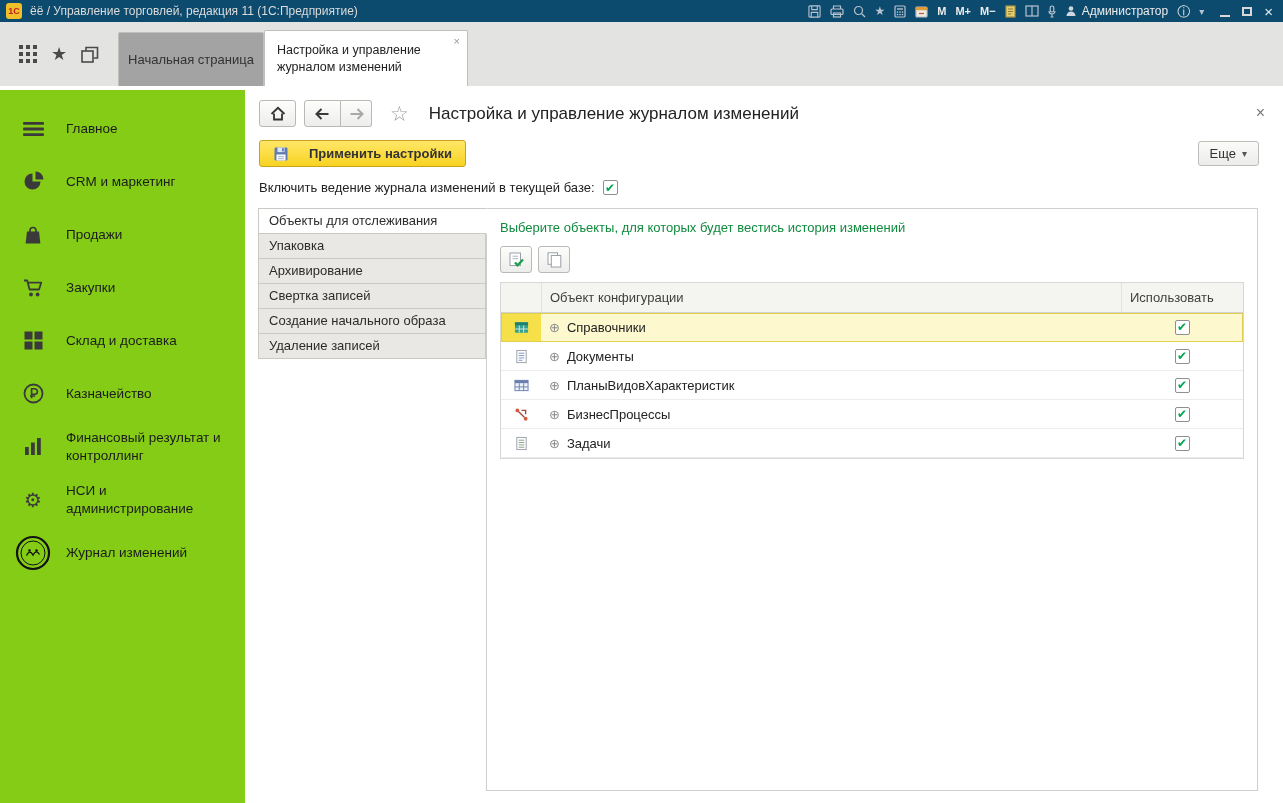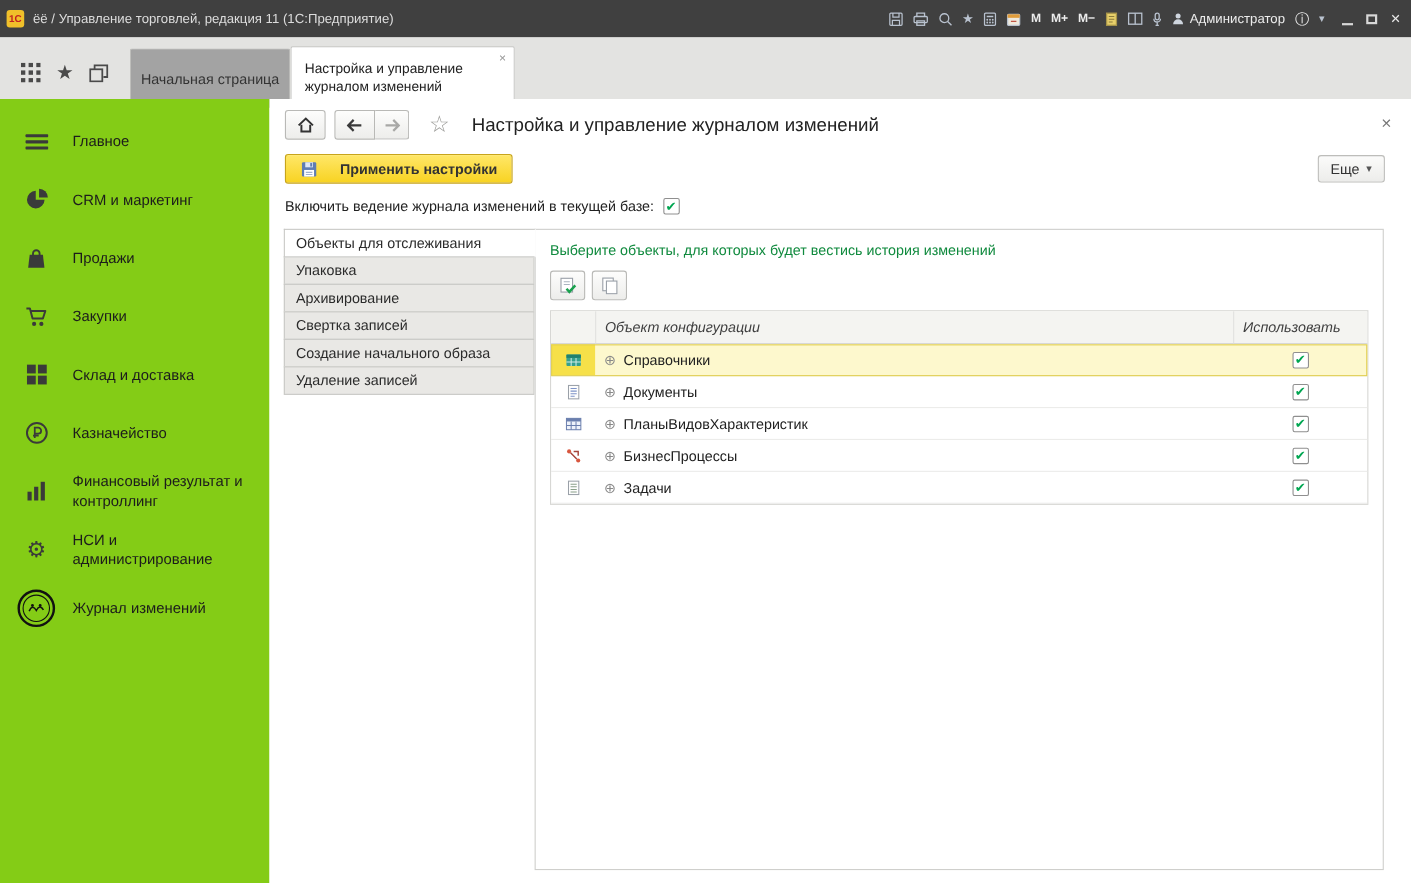--- a/index.html
+++ b/index.html
@@ -3,21 +3,21 @@
 <meta charset="utf-8">
 <style>
   * { box-sizing: border-box; margin: 0; padding: 0; }
   html,body { width:1283px; height:803px; }
   body {
     font-family: "Liberation Sans", "DejaVu Sans", sans-serif;
     font-size: 13px; color:#222; background:#fff; position:relative; overflow:hidden;
   }
 
   
-  .titlebar { height:34px; background:#404040; display:flex; align-items:center; gap:6px; padding:0 6px; color:#e4e4e4; font-size:12px; }
+  .titlebar { height:22px; background:#0c4a6e; display:flex; align-items:center; gap:6px; padding:0 6px; color:#e4e4e4; font-size:12px; }
   .app-logo { width:16px; height:16px; border-radius:3px; background:#f0c02a; color:#c22020; font-weight:bold; font-size:9px; display:flex; align-items:center; justify-content:center; flex-shrink:0; }
   .tb-title { margin-left:2px; color:#dcdcdc; white-space:nowrap; }
   .tb-spacer { flex:1; }
   .tb-icons { display:flex; align-items:center; gap:9px; }
   .t-ic { display:flex; align-items:center; }
   .t-ic svg { stroke:#b9c2cf; fill:none; stroke-width:1.2; }
   .t-star-glyph { color:#b9c2cf; font-size:12px; line-height:1; }
   .tb-mem { color:#ececec; font-size:11px; font-weight:bold; }
   .tb-user { display:flex; align-items:center; gap:5px; color:#ececec; }
   .tb-info { color:#ececec; font-size:13px; line-height:1; }
@@ -74,21 +74,21 @@
   .vtab { height:26px; line-height:24px; padding-left:10px; border:1px solid #c9c9c6; background:#e9e8e5; margin-top:-1px; color:#2b2b2b; cursor:pointer; white-space:nowrap; overflow:hidden; }
   .vtab:first-child { margin-top:0; }
   .vtab.active { background:#fff; border-right:1px solid #fff; margin-right:-1px; position:relative; z-index:2; }
 
   .panel { flex:1; border:1px solid #cfcfcc; background:#fff; padding:9px 13px; position:relative; z-index:1; }
   .panel-heading { color:#108a3e; font-weight:normal; margin:2px 0 11px; }
   .panel-toolbar { display:flex; gap:6px; margin-bottom:9px; }
   .tool-btn { width:32px; height:27px; }
 
   .obj-table { border:1px solid #d7d7d4; margin-top:2px; }
-  .t-head { display:grid; grid-template-columns:40px 1fr 122px; background:#f4f4f1; border-bottom:1px solid #d2d2cf; height:30px; align-items:center; color:#3f3f3f;font-style:italic; }
+  .t-head { display:grid; grid-template-columns:40px 1fr 122px; background:#f4f4f1; border-bottom:1px solid #d2d2cf; height:30px; align-items:center; color:#3f3f3f; }
   .t-head .th { padding-left:8px; height:100%; display:flex; align-items:center; }
   .t-head .th + .th { border-left:1px solid #e2e2df; }
   .t-row { display:grid; grid-template-columns:40px 1fr 122px; height:29px; align-items:stretch; border-bottom:1px solid #ececea; cursor:pointer; }
   .t-row.selected { background:#fdf8cd; outline:1px solid #e2cf51; outline-offset:-1px; }
   .t-row.selected .cell-icon { background:#f6e049; }
   .cell-icon { display:flex; align-items:center; justify-content:center; }
   .cell-name { display:flex; align-items:center; gap:7px; padding-left:8px; color:#222; }
   .expand { color:#8a8a8a; font-size:13px; line-height:1; }
   .cell-use { display:flex; align-items:center; justify-content:center; }
 </style>

